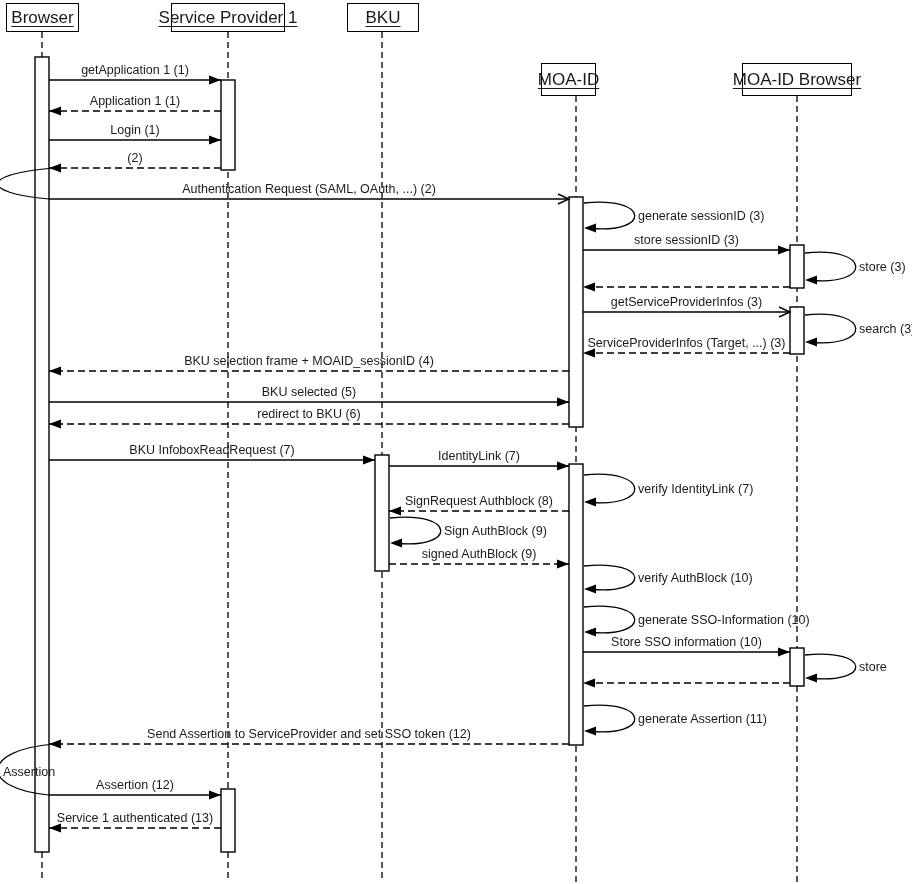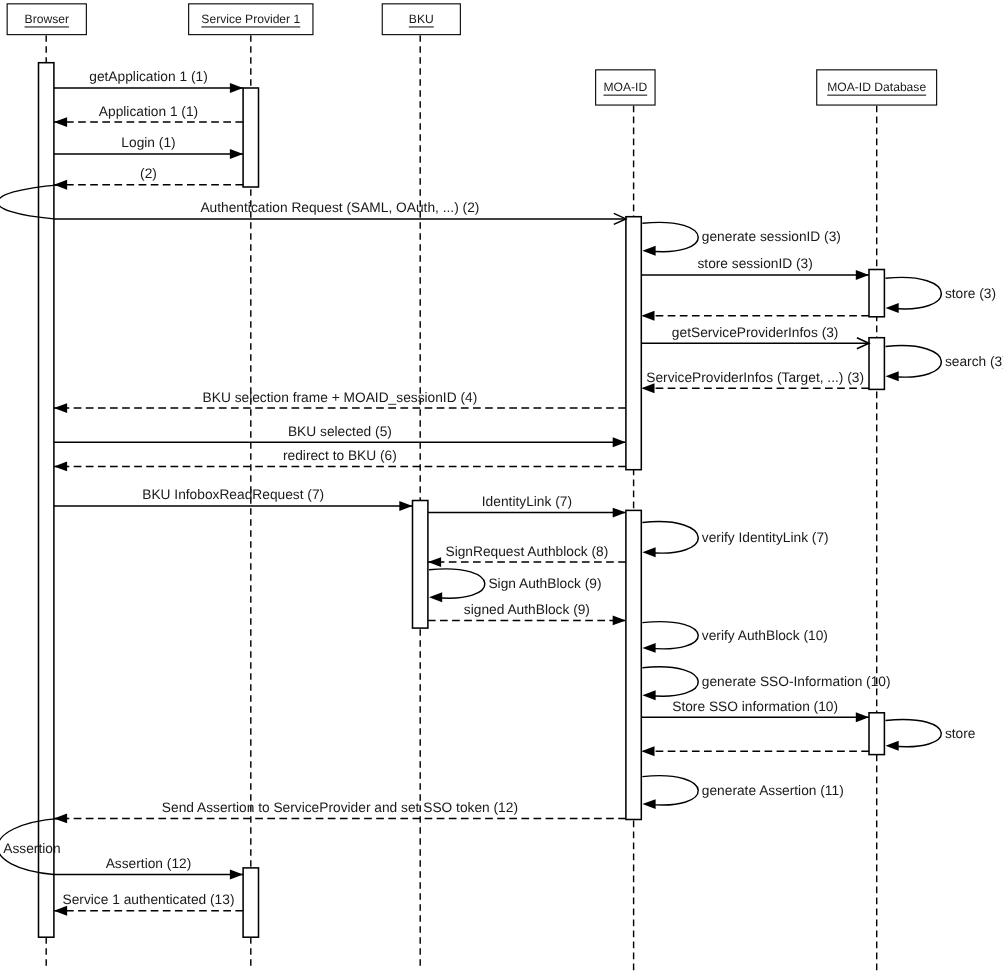--- a/index.html
+++ b/index.html
@@ -12,21 +12,21 @@
     font-family:"Liberation Sans", sans-serif;
     font-size:12.5px;
     fill:#1a1a1a;
   }
   .actor{
     position:absolute;
     box-sizing:border-box;
     background:#ffffff;
     border:1.5px solid #000000;
     display:flex;align-items:center;justify-content:center;
-    font-size:11px;color:#1a1a1a;
+    font-size:17px;color:#1a1a1a;
     z-index:2;
   }
   .actor span{text-decoration:underline;text-underline-offset:3px;white-space:nowrap;}
 </style>
 </head>
 <body>
 
 <div id="stage">
   <svg id="diagram-svg" width="912" height="884" viewBox="0 0 912 884">
       <line x1="42" y1="32" x2="42" y2="882" stroke="#000000" stroke-width="1.3" stroke-dasharray="6,4"></line>
@@ -142,16 +142,16 @@
       <div class="actor" style="left: 171px; top: 3px; width: 114px; height: 29px;">
         <span>Service Provider 1</span>
       </div>
       <div class="actor" style="left: 347px; top: 3px; width: 72px; height: 29px;">
         <span>BKU</span>
       </div>
       <div class="actor" style="left: 541px; top: 63px; width: 55px; height: 33px;">
         <span>MOA-ID</span>
       </div>
       <div class="actor" style="left: 742px; top: 63px; width: 110px; height: 33px;">
-        <span>MOA-ID Database</span>
+        <span>MOA-ID Browser</span>
       </div>
     </div>
 </div>
 
 </body></html>

